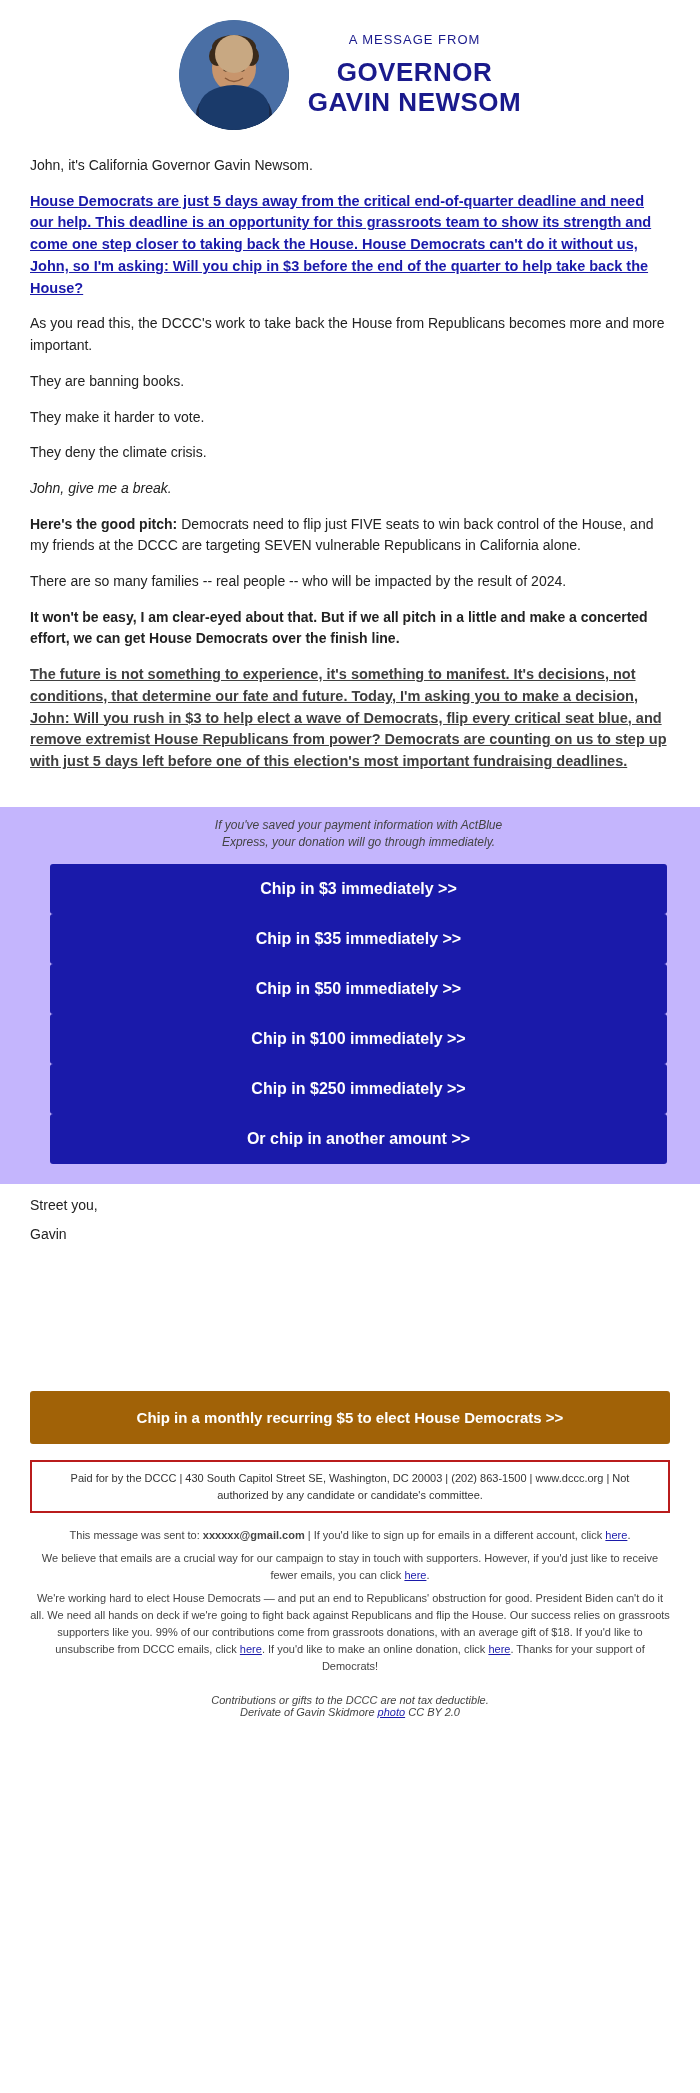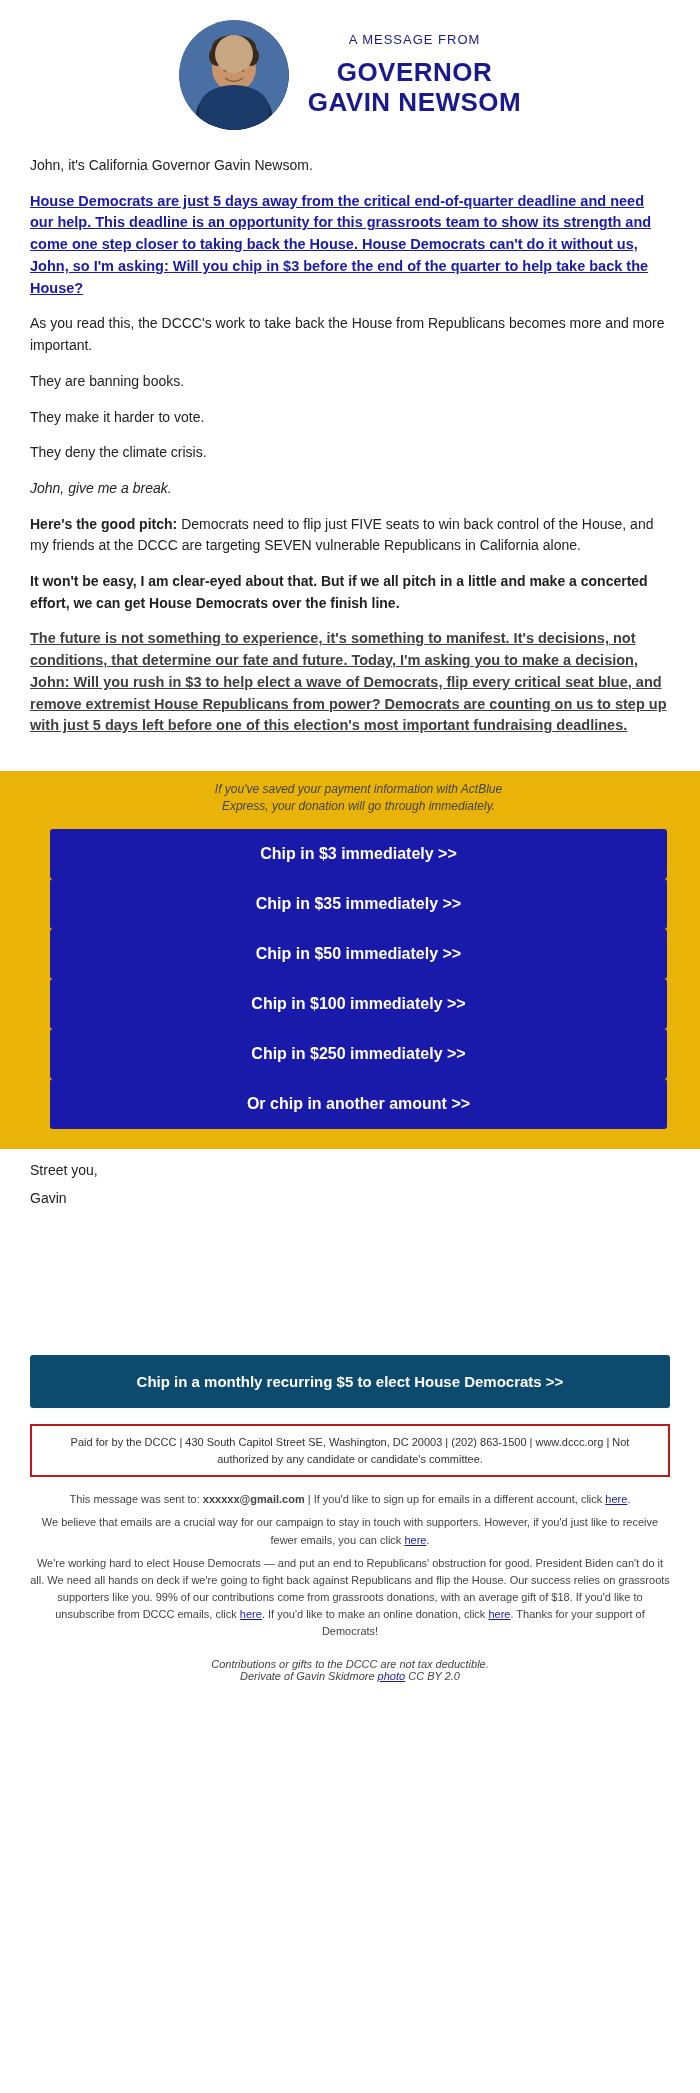--- a/index.html
+++ b/index.html
@@ -125,21 +125,21 @@
     .italic-closing-link {
       color: #404040;
       text-decoration: underline;
       font-weight: bold;
       font-size: 14.5px;
       line-height: 1.5;
     }
 
     
     .donation-section {
-      background: #eab308;
+      background: #c4b5fd;
       padding: 10px 33px 20px 50px;
       text-align: center;
     }
     .donation-note {
       font-size: 12px;
       font-style: italic;
       color: #444;
       text-align: center;
       margin-bottom: 14px;
       line-height: 1.4;
@@ -170,21 +170,21 @@
       line-height: 1.6;
     }
 
     
     .spacer {
       height: 120px;
     }
 
     
     .bottom-cta-bar {
-      background: #0c4a6e;
+      background: #a16207;
       padding: 18px 30px;
       text-align: center;
       margin: 0 30px;
       border-radius: 3px;
     }
     .bottom-cta-bar a {
       color: #fff;
       font-size: 15px;
       font-weight: bold;
       text-decoration: none;
@@ -282,20 +282,21 @@
     <p>They make it harder to vote.</p>
     <p>They deny the climate crisis.</p>
 
     <p class="italic-line">John, give me a break.</p>
 
     <p>
       <span class="bold-news">Here's the good pitch:</span>
       <span>Democrats need to flip just FIVE seats to win back control of the House, and my friends at the DCCC are targeting SEVEN vulnerable Republicans in California alone.</span>
     </p>
 
+    <p>There are so many families -- real people -- who will be impacted by the result of 2024.</p>
 
     <p class="bold-para">It won't be easy, I am clear-eyed about that. But if we all pitch in a little and make a concerted effort, we can get House Democrats over the finish line.</p>
 
     <p>
       <a class="italic-closing-link" href="#">The future is not something to experience, it's something to manifest. It's decisions, not conditions, that determine our fate and future. Today, I'm asking you to make a decision, John: Will you rush in $3 to help elect a wave of Democrats, flip every critical seat blue, and remove extremist House Republicans from power? Democrats are counting on us to step up with just 5 days left before one of this election's most important fundraising deadlines.</a>
     </p>
 
   </div>
 
   <div class="donation-section">

